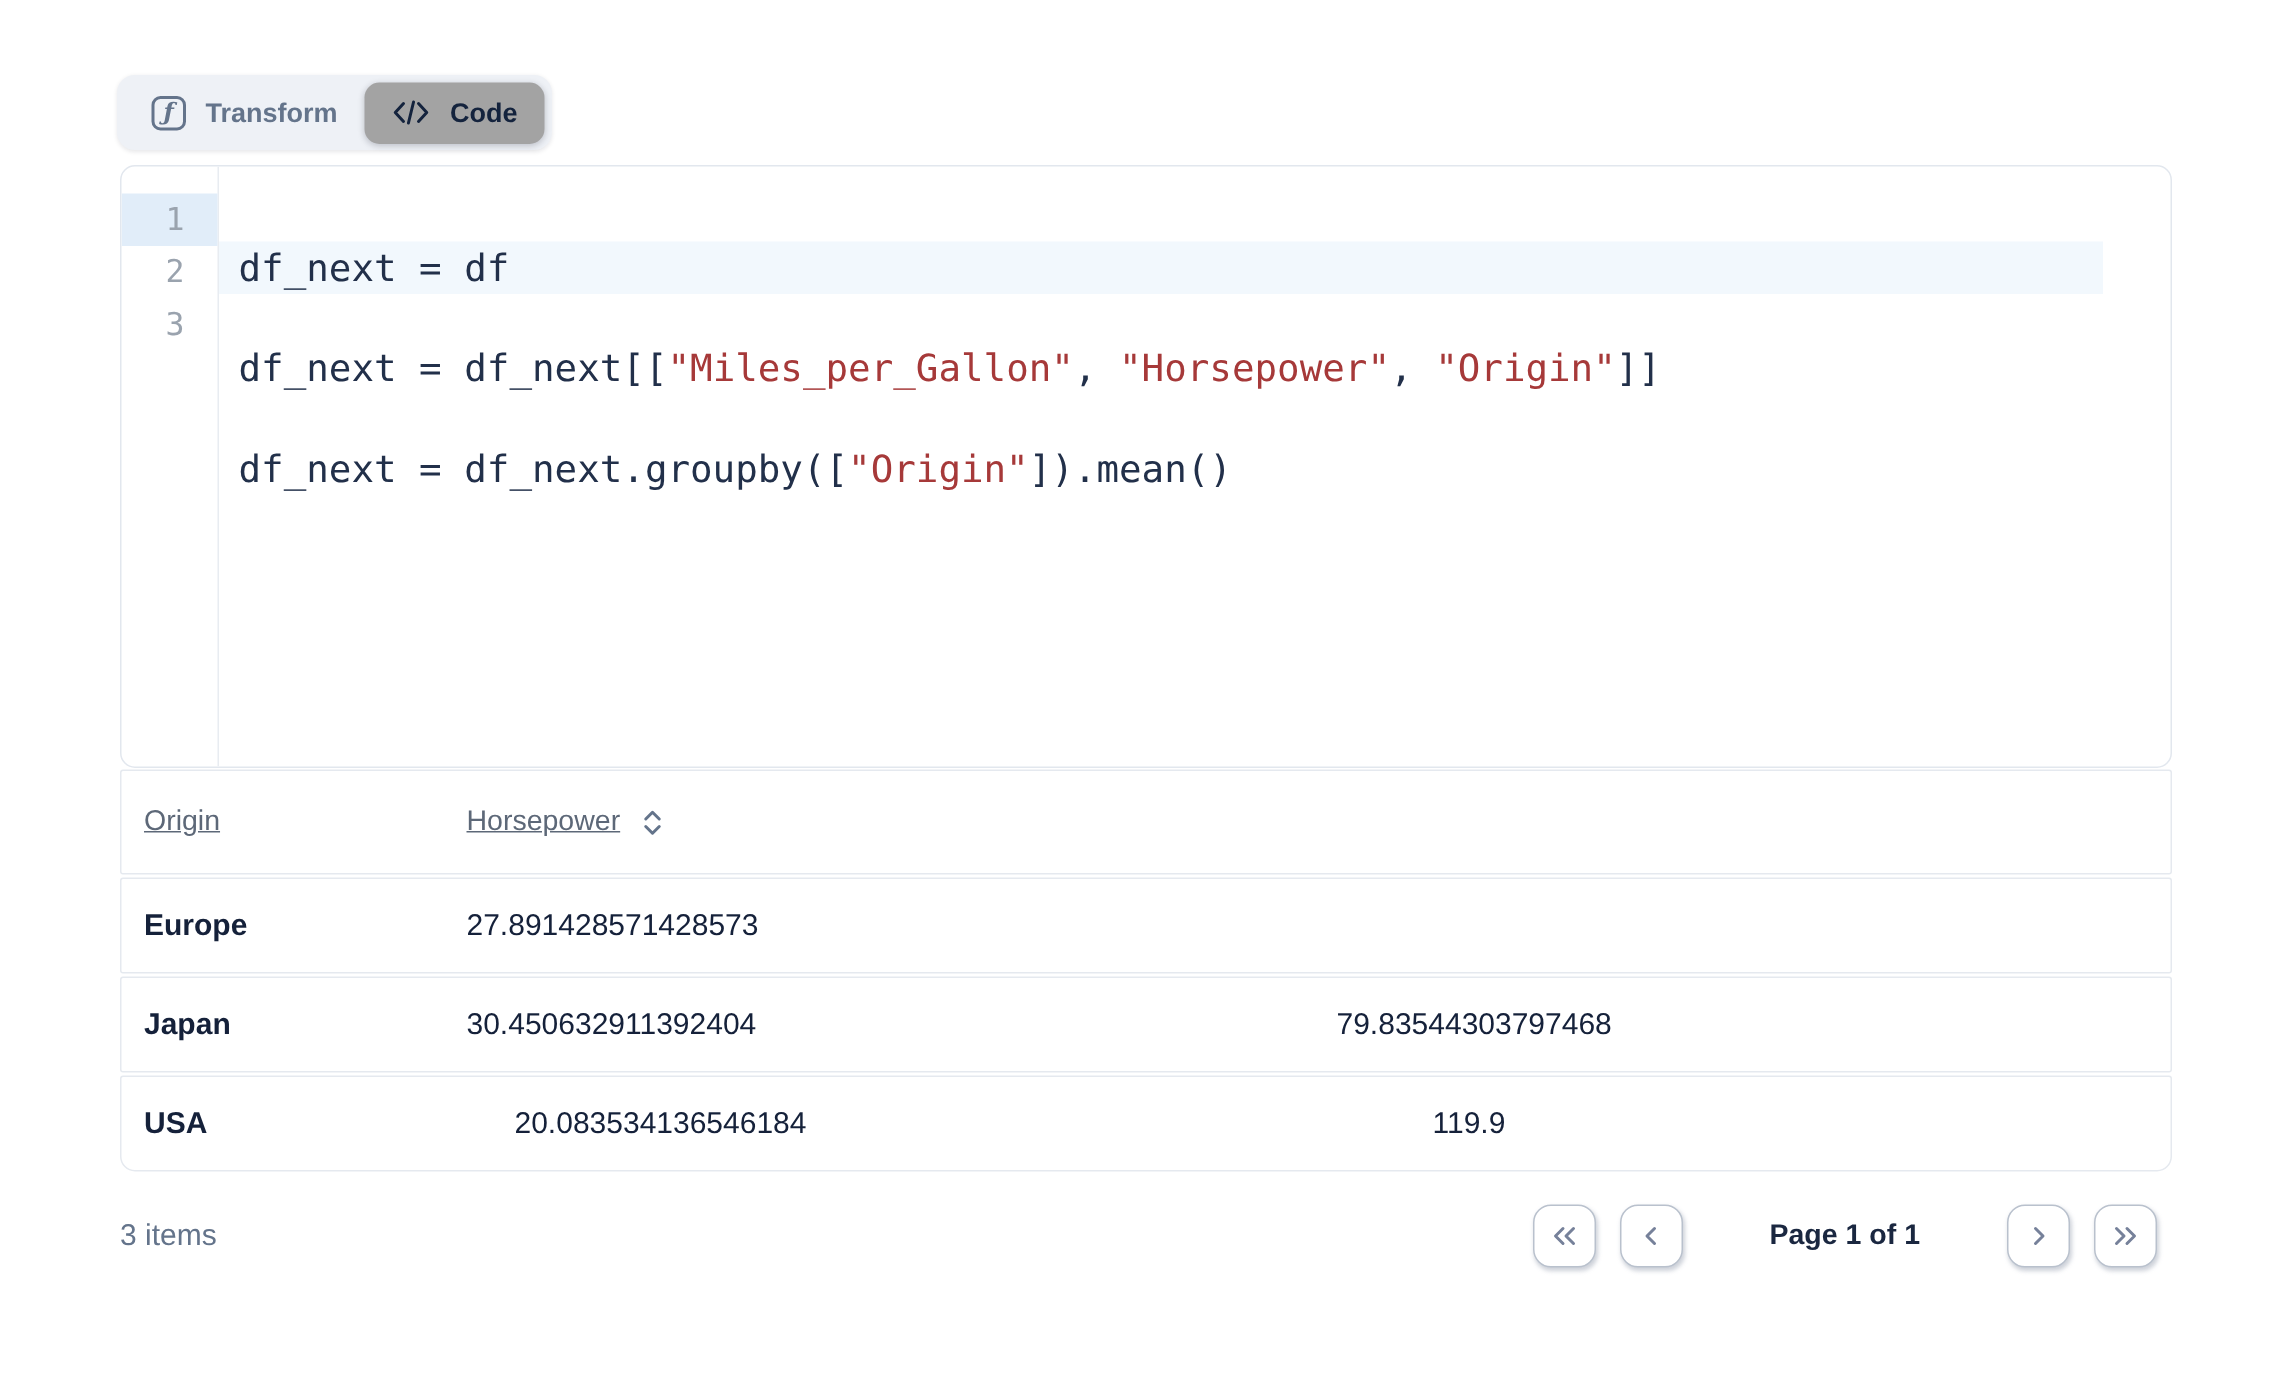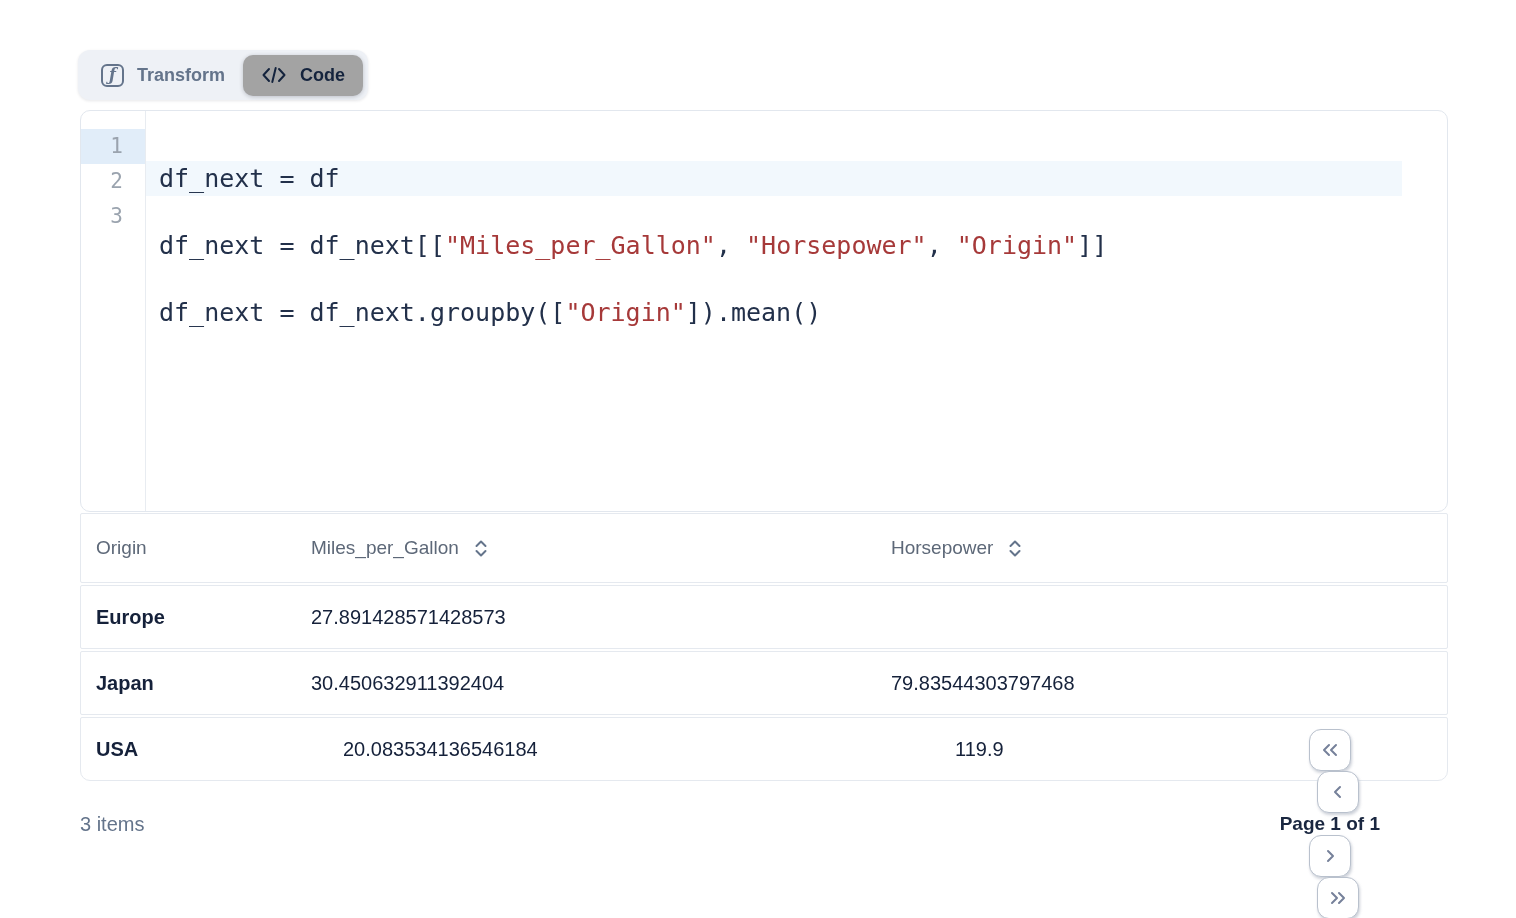--- a/index.html
+++ b/index.html
@@ -62,33 +62,33 @@
     width:100%; height:64px; border:1px solid #e5e9ef; border-radius:2px;
     margin-bottom:2px; display:flex; align-items:center; background:#fff;
   }
   .trow.thead { height:70px; }
   .trow.last { border-radius:2px 2px 10px 10px; margin-bottom:0;gap:32px; }
   .c1 { width:230px; padding-left:15px; }
   .c2 { width:580px; }
   .c3 { flex:1; }
   .th {
     color:#5d6878; font-size:19px; font-weight:400;
-    display:flex; align-items:center; gap:14px;
+    display:flex; align-items:center; gap:14px;text-decoration:underline;
   }
   .td { color:#15213a; font-size:20px; }
   .td.origin { font-weight:700; }
   .sort-btn { display:flex; align-items:center; cursor:pointer; }
 
   
   .footer {
     position:absolute; left:80px; top:802px; width:1368px; height:44px;
     display:flex; align-items:center;
   }
   .items-count { color:#64748b; font-size:20px; }
-  .pager { margin-left:auto; display:flex; align-items:center; padding-right:10px;flex-direction:column; }
+  .pager { margin-left:auto; display:flex; align-items:center; padding-right:10px; }
   .pbtn {
     width:42px; height:42px; background:#fff;
     border:1.5px solid #b9c1cd; border-radius:12px;
     display:flex; align-items:center; justify-content:center; cursor:pointer;
     box-shadow:1px 2px 3px rgba(130,140,160,0.40);
   }
   .pbtn + .pbtn { margin-left:16px; }
   .page-label { margin:0 58px; font-size:19px; font-weight:600; color:#1a2740; }
 </style>
 </head>
@@ -121,29 +121,20 @@
       <div class="code-line active"><span class="tok">df_next = df</span></div>
       <div class="code-line"><span class="tok">df_next = df_next[[</span><span class="tok str">"Miles_per_Gallon"</span><span class="tok">, </span><span class="tok str">"Horsepower"</span><span class="tok">, </span><span class="tok str">"Origin"</span><span class="tok">]]</span></div>
       <div class="code-line"><span class="tok">df_next = df_next.groupby([</span><span class="tok str">"Origin"</span><span class="tok">]).mean()</span></div>
     </div>
   </div>
 
   <div class="grid">
     <div class="trow thead">
       <div class="c1 th">
         <span>Origin</span>
-      </div>
-      <div class="c2 th">
-        <span>Miles_per_Gallon</span>
-        <span class="sort-btn">
-          <svg class="icon-svg" width="16" height="21" viewBox="0 0 16 21" fill="none" stroke="#64748b" stroke-width="2" stroke-linecap="round" stroke-linejoin="round">
-            <polyline points="3.5,8 8,3.5 12.5,8"></polyline>
-            <polyline points="3.5,13 8,17.5 12.5,13"></polyline>
-          </svg>
-        </span>
       </div>
       <div class="c3 th">
         <span>Horsepower</span>
         <span class="sort-btn">
           <svg class="icon-svg" width="16" height="21" viewBox="0 0 16 21" fill="none" stroke="#64748b" stroke-width="2" stroke-linecap="round" stroke-linejoin="round">
             <polyline points="3.5,8 8,3.5 12.5,8"></polyline>
             <polyline points="3.5,13 8,17.5 12.5,13"></polyline>
           </svg>
         </span>
       </div>

